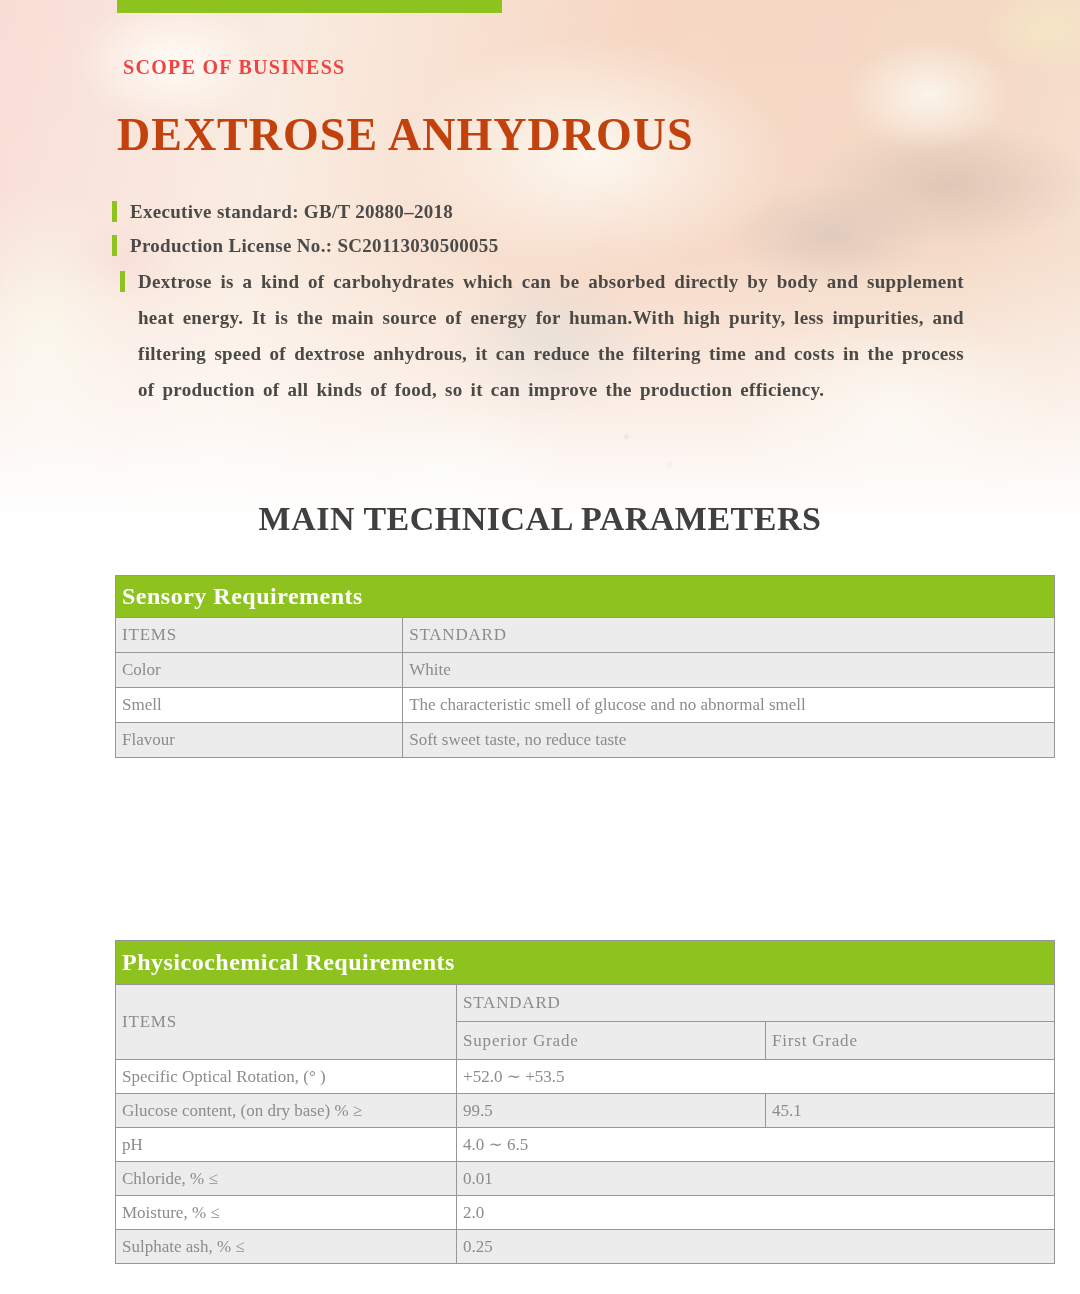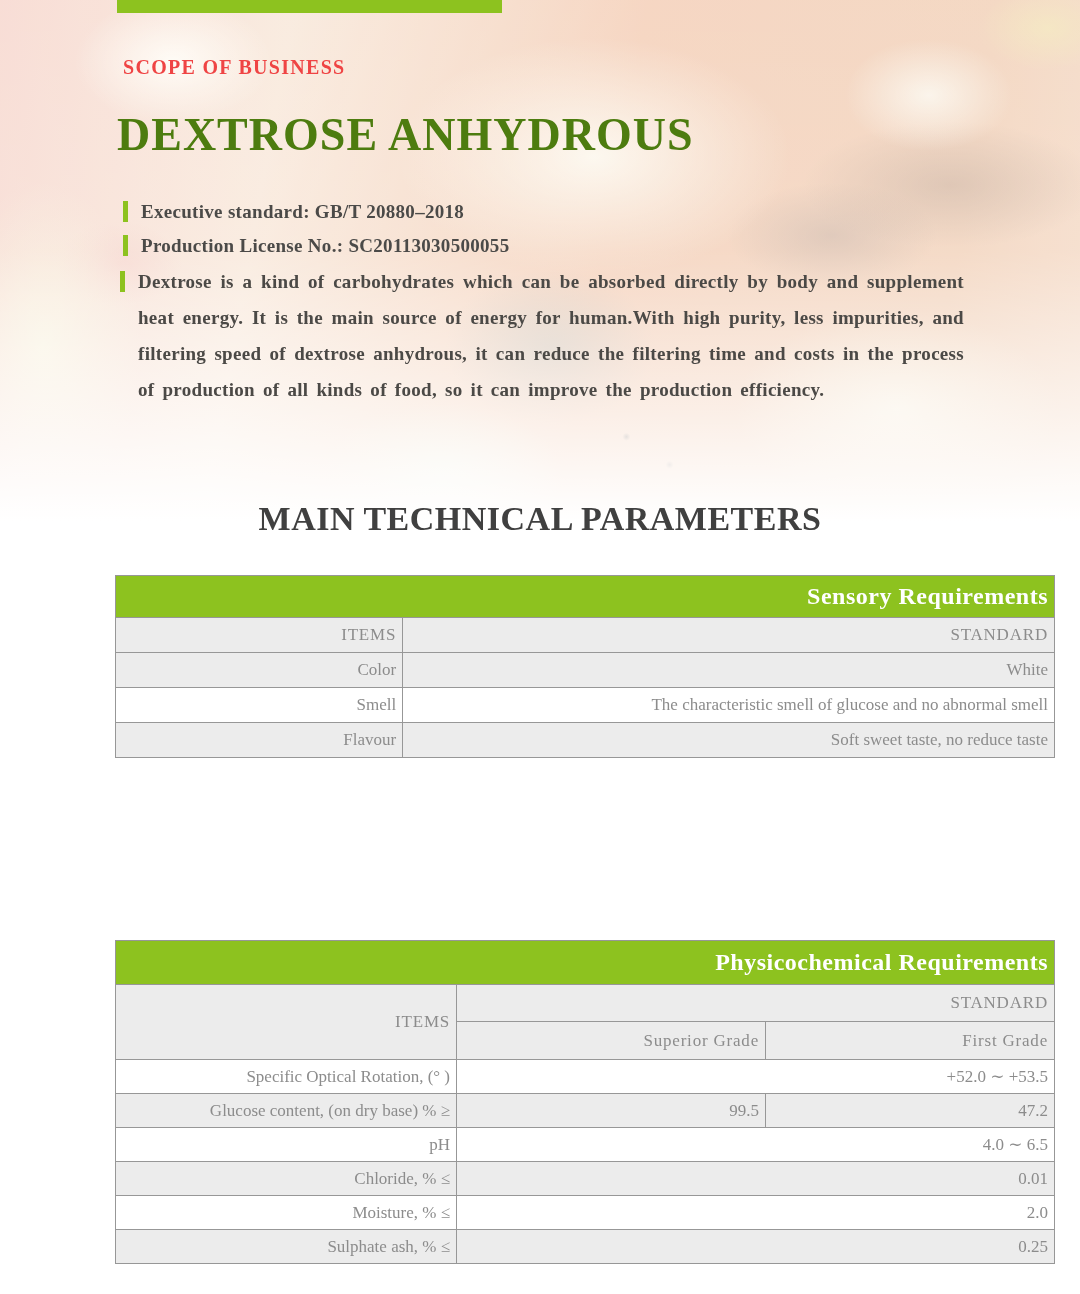--- a/index.html
+++ b/index.html
@@ -33,40 +33,40 @@
       rgba(255,255,255,0.30) 0%,
       rgba(255,255,255,0.34) 45%,
       rgba(255,255,255,0.72) 74%,
       #ffffff 93%);
   }
   
   .top-bar{position:absolute;left:117px;top:0;width:385px;height:13px;background:#8dc21f;}
   .scope{position:absolute;left:123px;top:56px;font-size:20px;font-weight:bold;
          letter-spacing:1.3px;color:#ef4444;}
   .main-title{position:absolute;left:117px;top:108px;font-size:46px;font-weight:bold;
-         letter-spacing:1px;color:#4d7c0f;white-space:nowrap;}
-  .bullet{position:absolute;left:123px;display:flex;align-items:flex-start;}
+         letter-spacing:1px;color:#c2410c;white-space:nowrap;}
+  .bullet{position:absolute;left:112px;display:flex;align-items:flex-start;}
   .bullet .bar{width:5px;height:21px;background:#8dc21f;margin-right:13px;flex:0 0 auto;}
   .bullet .txt{font-size:19px;font-weight:bold;color:#4b4a48;letter-spacing:0.3px;}
   .b1{top:201px;} .b2{top:235px;}
   .para-bar{position:absolute;left:120px;top:271px;width:5px;height:21px;background:#8dc21f;}
   .para{
     position:absolute;left:138px;top:264px;width:826px;
     font-size:19px;font-weight:bold;color:#4b4946;letter-spacing:0.3px;
     line-height:36px;text-align:justify;word-spacing:3px;
   }
   
   .section-heading{
     position:absolute;left:115px;top:500px;width:850px;text-align:center;
     font-size:34px;font-weight:bold;color:#404040;letter-spacing:0.5px;
   }
   
   .tbl{position:absolute;left:115px;width:940px;border-collapse:collapse;
        table-layout:fixed;font-family:"Liberation Serif","DejaVu Serif",serif;}
-  .tbl td,.tbl th{border:1px solid #979797;text-align:right;vertical-align:middle;
+  .tbl td,.tbl th{border:1px solid #979797;text-align:left;vertical-align:middle;
        font-weight:normal;color:#8c8c8c;font-size:17px;padding:0 6px;
        overflow:hidden;white-space:nowrap;text-overflow:ellipsis;}
   .tbl .green-head td{
     background:#8dc21f;color:#ffffff;font-size:24px;font-weight:bold;
     letter-spacing:0.5px;border-color:#979797;
   }
   .tbl .shade td{background:#ececec;}
   .tbl .colhead td{background:#ececec;letter-spacing:0.8px;}
   .t1{top:575px;}
   .t1 .green-head td{height:41px;}
@@ -146,21 +146,21 @@
     <td class="items-head">Superior Grade</td>
     <td class="items-head">First Grade</td>
   </tr>
   <tr class="data">
     <td>Specific Optical Rotation, (°  )</td>
     <td colspan="2">+52.0 ∼ +53.5</td>
   </tr>
   <tr class="data shade">
     <td>Glucose content, (on dry base) % ≥</td>
     <td>99.5</td>
-    <td>47.2</td>
+    <td>45.1</td>
   </tr>
   <tr class="data">
     <td>pH</td>
     <td colspan="2">4.0 ∼ 6.5</td>
   </tr>
   <tr class="data shade">
     <td>Chloride, % ≤</td>
     <td colspan="2">0.01</td>
   </tr>
   <tr class="data">

